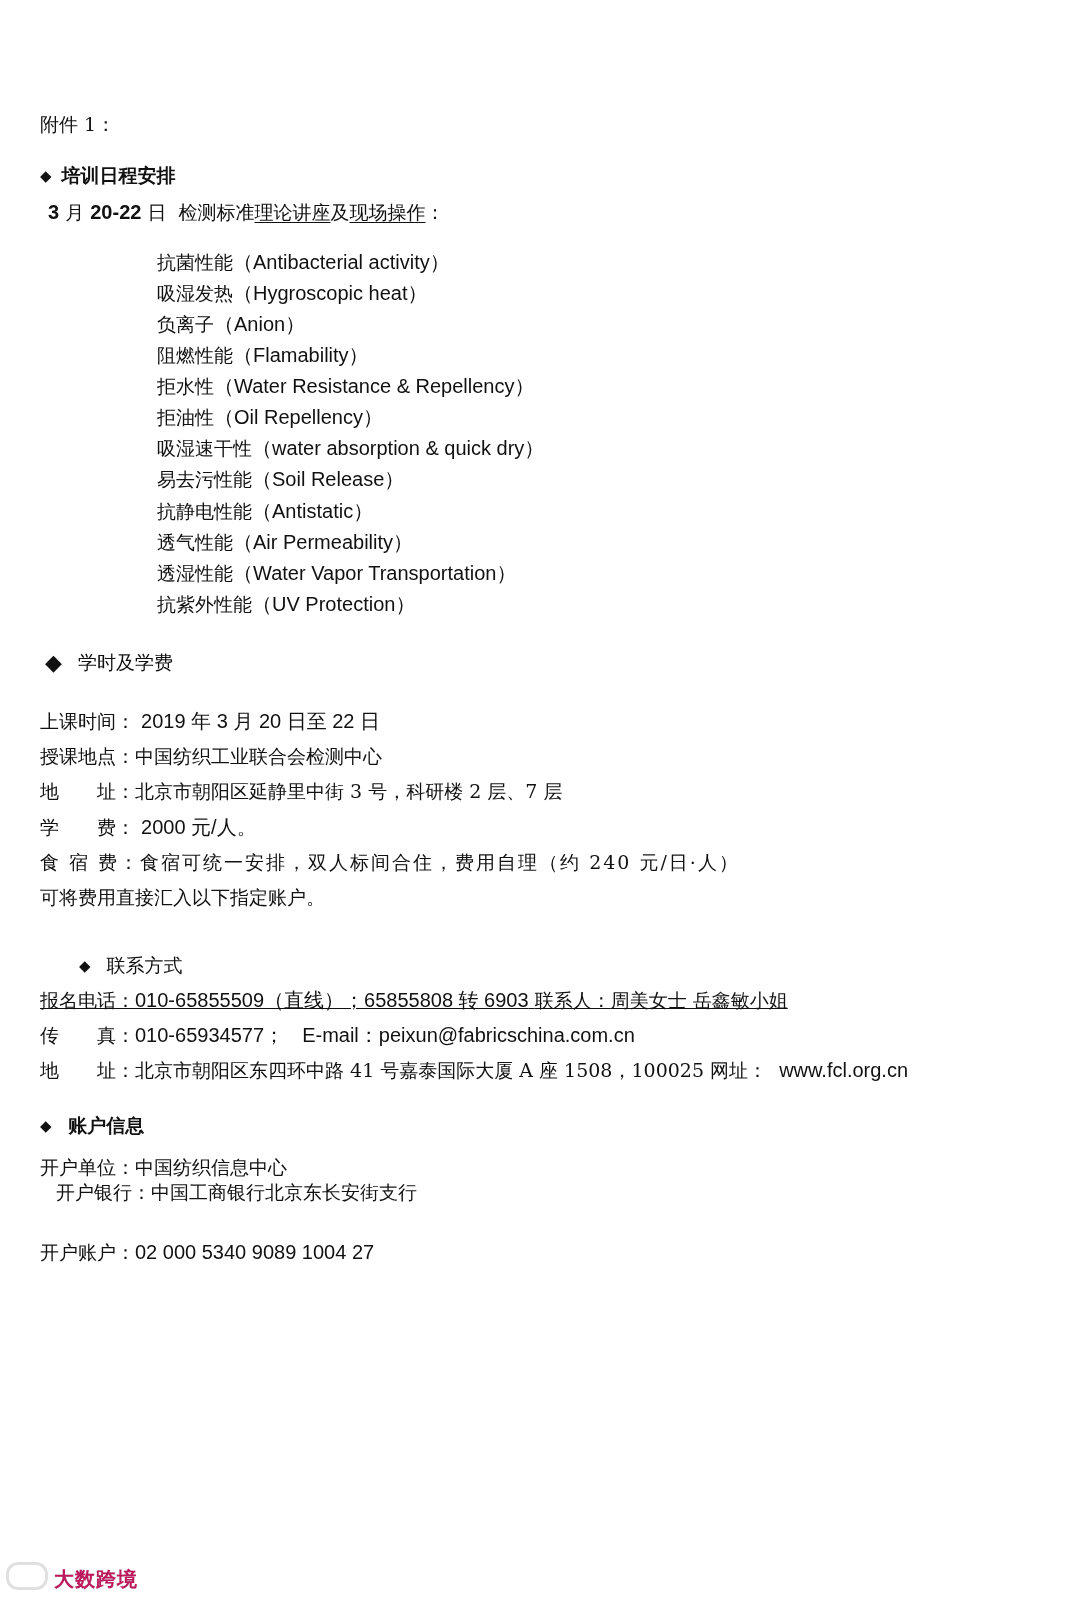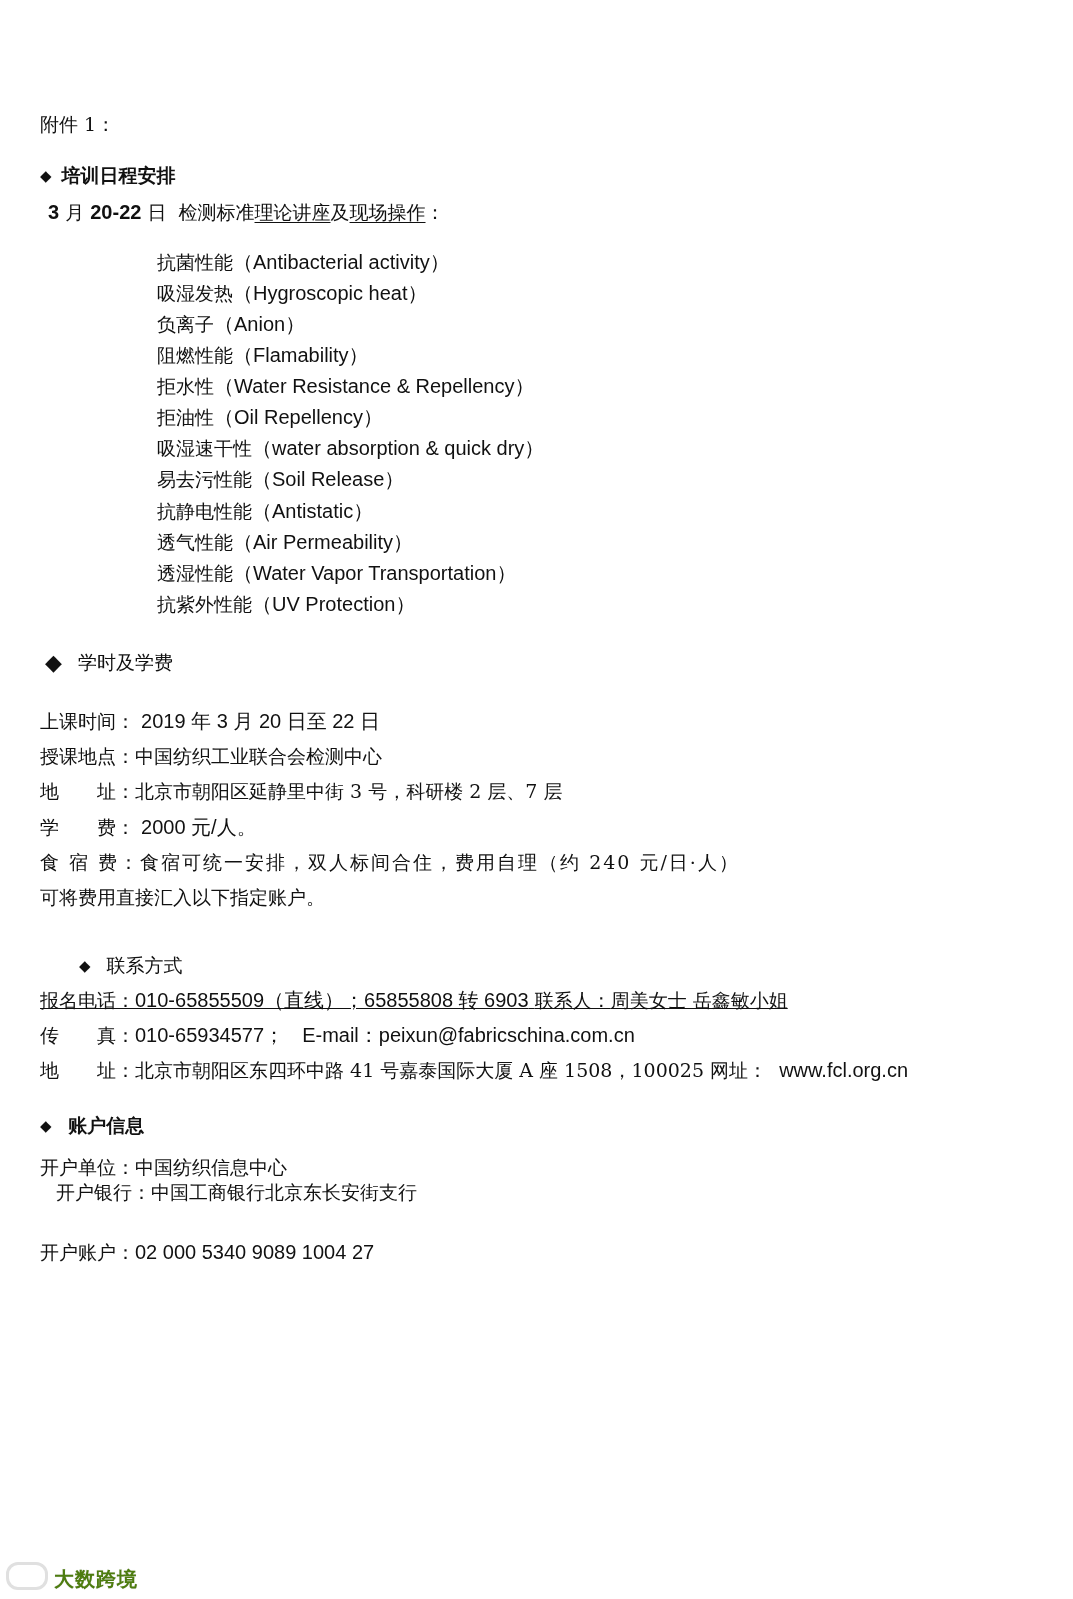--- a/index.html
+++ b/index.html
@@ -10,21 +10,21 @@
     }
     .line { position: absolute; white-space: nowrap; font-size: 19px; line-height: 24px; }
     .latin { font-family: "Liberation Sans", "DejaVu Sans", sans-serif; font-size: 20px; }
     .bold { font-weight: bold; }
     .ul { text-decoration: underline; text-underline-offset: 3px; }
     .diamond { display: inline-block; font-family: "DejaVu Sans", sans-serif; font-size: 15px; margin-right: 10px; vertical-align: 1px; }
     .diamond.big { font-size: 22px; margin-right: 16px; vertical-align: -1px; }
     .item { left: 157px; }
     .watermark {
       position: absolute; left: 6px; top: 1562px; font-family: "DejaVu Sans", sans-serif;
-      font-size: 20px; font-weight: bold; color: #4d7c0f; letter-spacing: 1px;
+      font-size: 20px; font-weight: bold; color: #be185d; letter-spacing: 1px;
       text-shadow: 0 0 1px #cccccc;
     }
     .wm-logo { display: inline-block; width: 36px; height: 22px; border: 3px solid #e0e0e0; border-radius: 12px; vertical-align: -4px; margin-right: 6px; }
   </style>
 </head>
 <body>
 
 <div class="line" style="left:40px; top:112px;">
   <span>附件 1：</span>
 </div>

